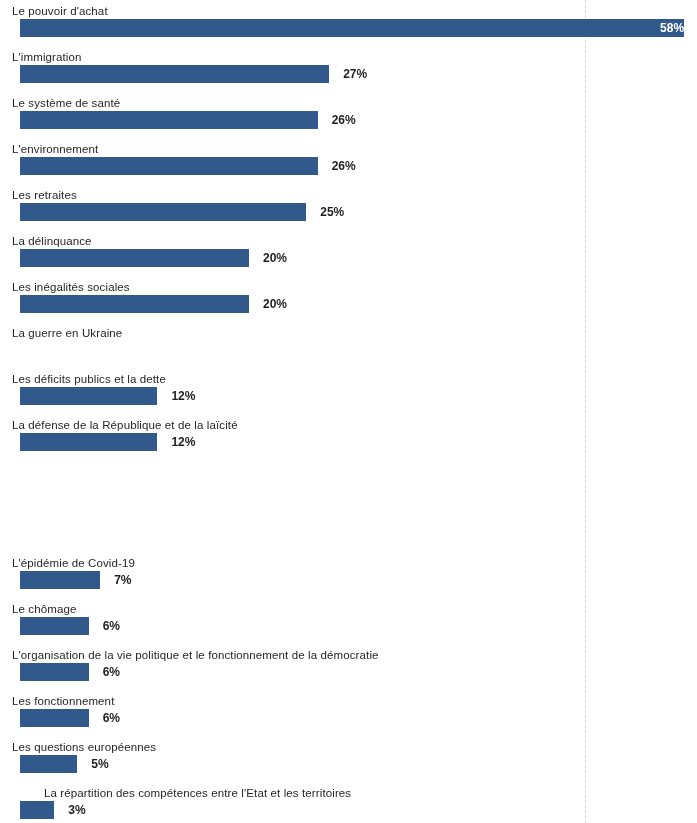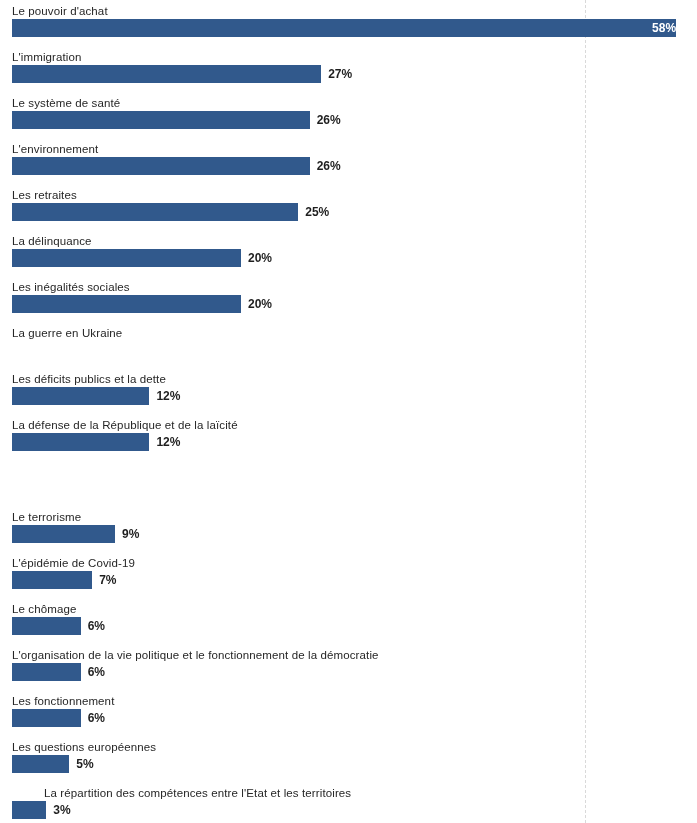--- a/index.html
+++ b/index.html
@@ -55,21 +55,21 @@
     top: 0px;
     font-size: 11.5px;
     line-height: 14px;
     color: #262626;
     white-space: nowrap;
     letter-spacing: 0.01em;
   }
 
   .bar-wrap {
     position: absolute;
-    left: 12px;
+    left: 20px;
     top: 15px;
     height: 33px;
     right: 0;
   }
 
   .bar {
     position: absolute;
     left: 0;
     top: 0;
     height: 18px;
@@ -81,21 +81,21 @@
     top: 0;
     height: 18px;
     line-height: 18px;
     font-size: 12px;
     font-weight: bold;
     color: #1f1f1f;
     white-space: nowrap;
   }
   .bar-value.outside {
     
-    padding-left: 7px;
+    padding-left: 14px;
   }
   .bar-value.inside {
     color: #ffffff;
     padding-right: 7px;
     text-align: right;
   }
 </style>
 </head>
 <body>
 
@@ -163,27 +163,20 @@
           <div class="bar-value outside" style="left: 137.4px; color: rgb(31, 31, 31);">12%</div>
         </div>
       </div>
       <div class="row" style="top: 418px;">
         <div class="row-label" style="color: rgb(38, 38, 38);">La défense de la République et de la laïcité</div>
         <div class="bar-wrap">
           <div class="bar" style="width: 137.4px; background: rgb(49, 89, 140);"></div>
           <div class="bar-value outside" style="left: 137.4px; color: rgb(31, 31, 31);">12%</div>
         </div>
       </div>
-      <div class="row" style="top: 510px;">
-        <div class="row-label" style="color: rgb(38, 38, 38);">Le terrorisme</div>
-        <div class="bar-wrap">
-          <div class="bar" style="width: 103.05px; background: rgb(49, 89, 140);"></div>
-          <div class="bar-value outside" style="left: 103.05px; color: rgb(31, 31, 31);">9%</div>
-        </div>
-      </div>
       <div class="row" style="top: 556px;">
         <div class="row-label" style="color: rgb(38, 38, 38);">L'épidémie de Covid-19</div>
         <div class="bar-wrap">
           <div class="bar" style="width: 80.15px; background: rgb(49, 89, 140);"></div>
           <div class="bar-value outside" style="left: 80.15px; color: rgb(31, 31, 31);">7%</div>
         </div>
       </div>
       <div class="row" style="top: 602px;">
         <div class="row-label" style="color: rgb(38, 38, 38);">Le chômage</div>
         <div class="bar-wrap">

